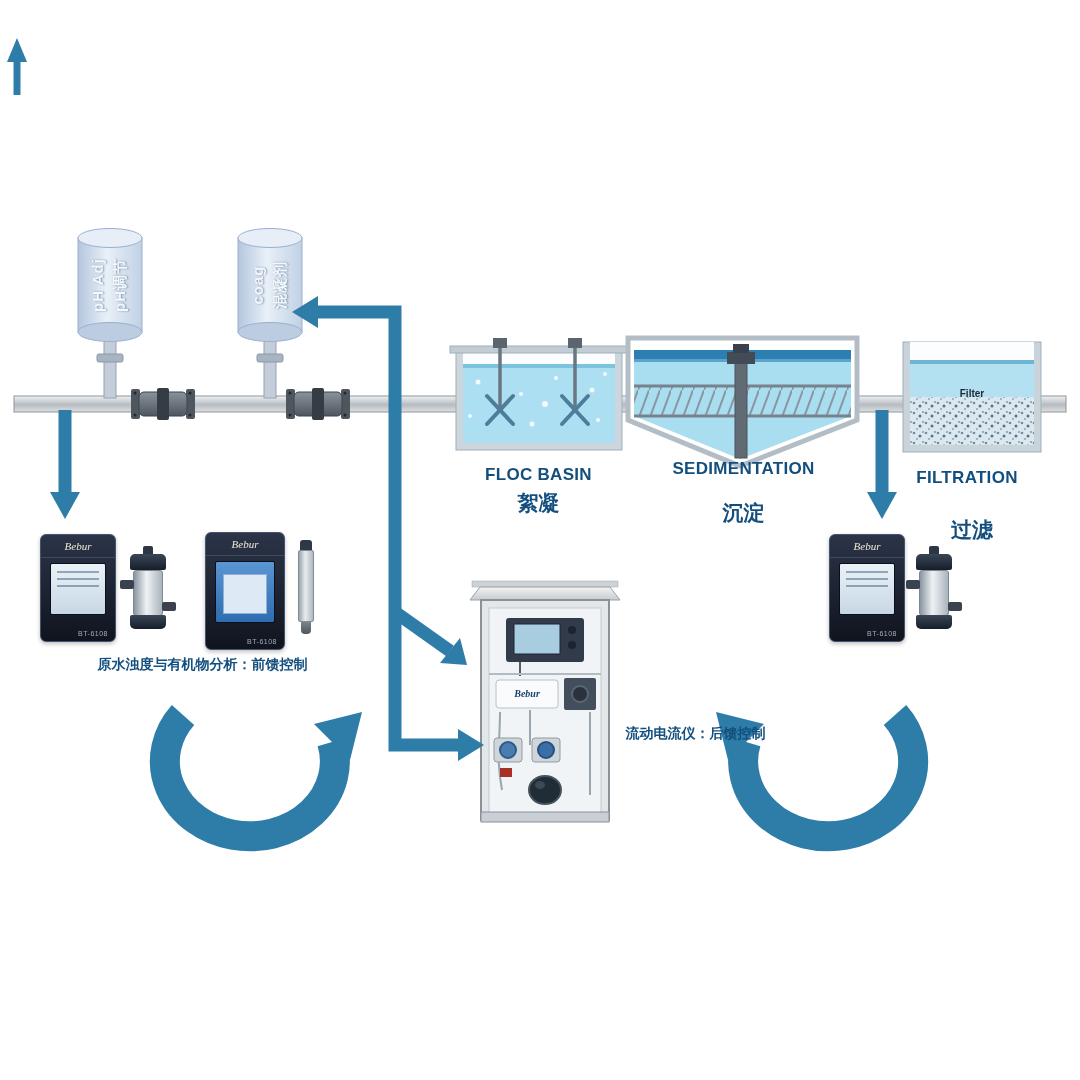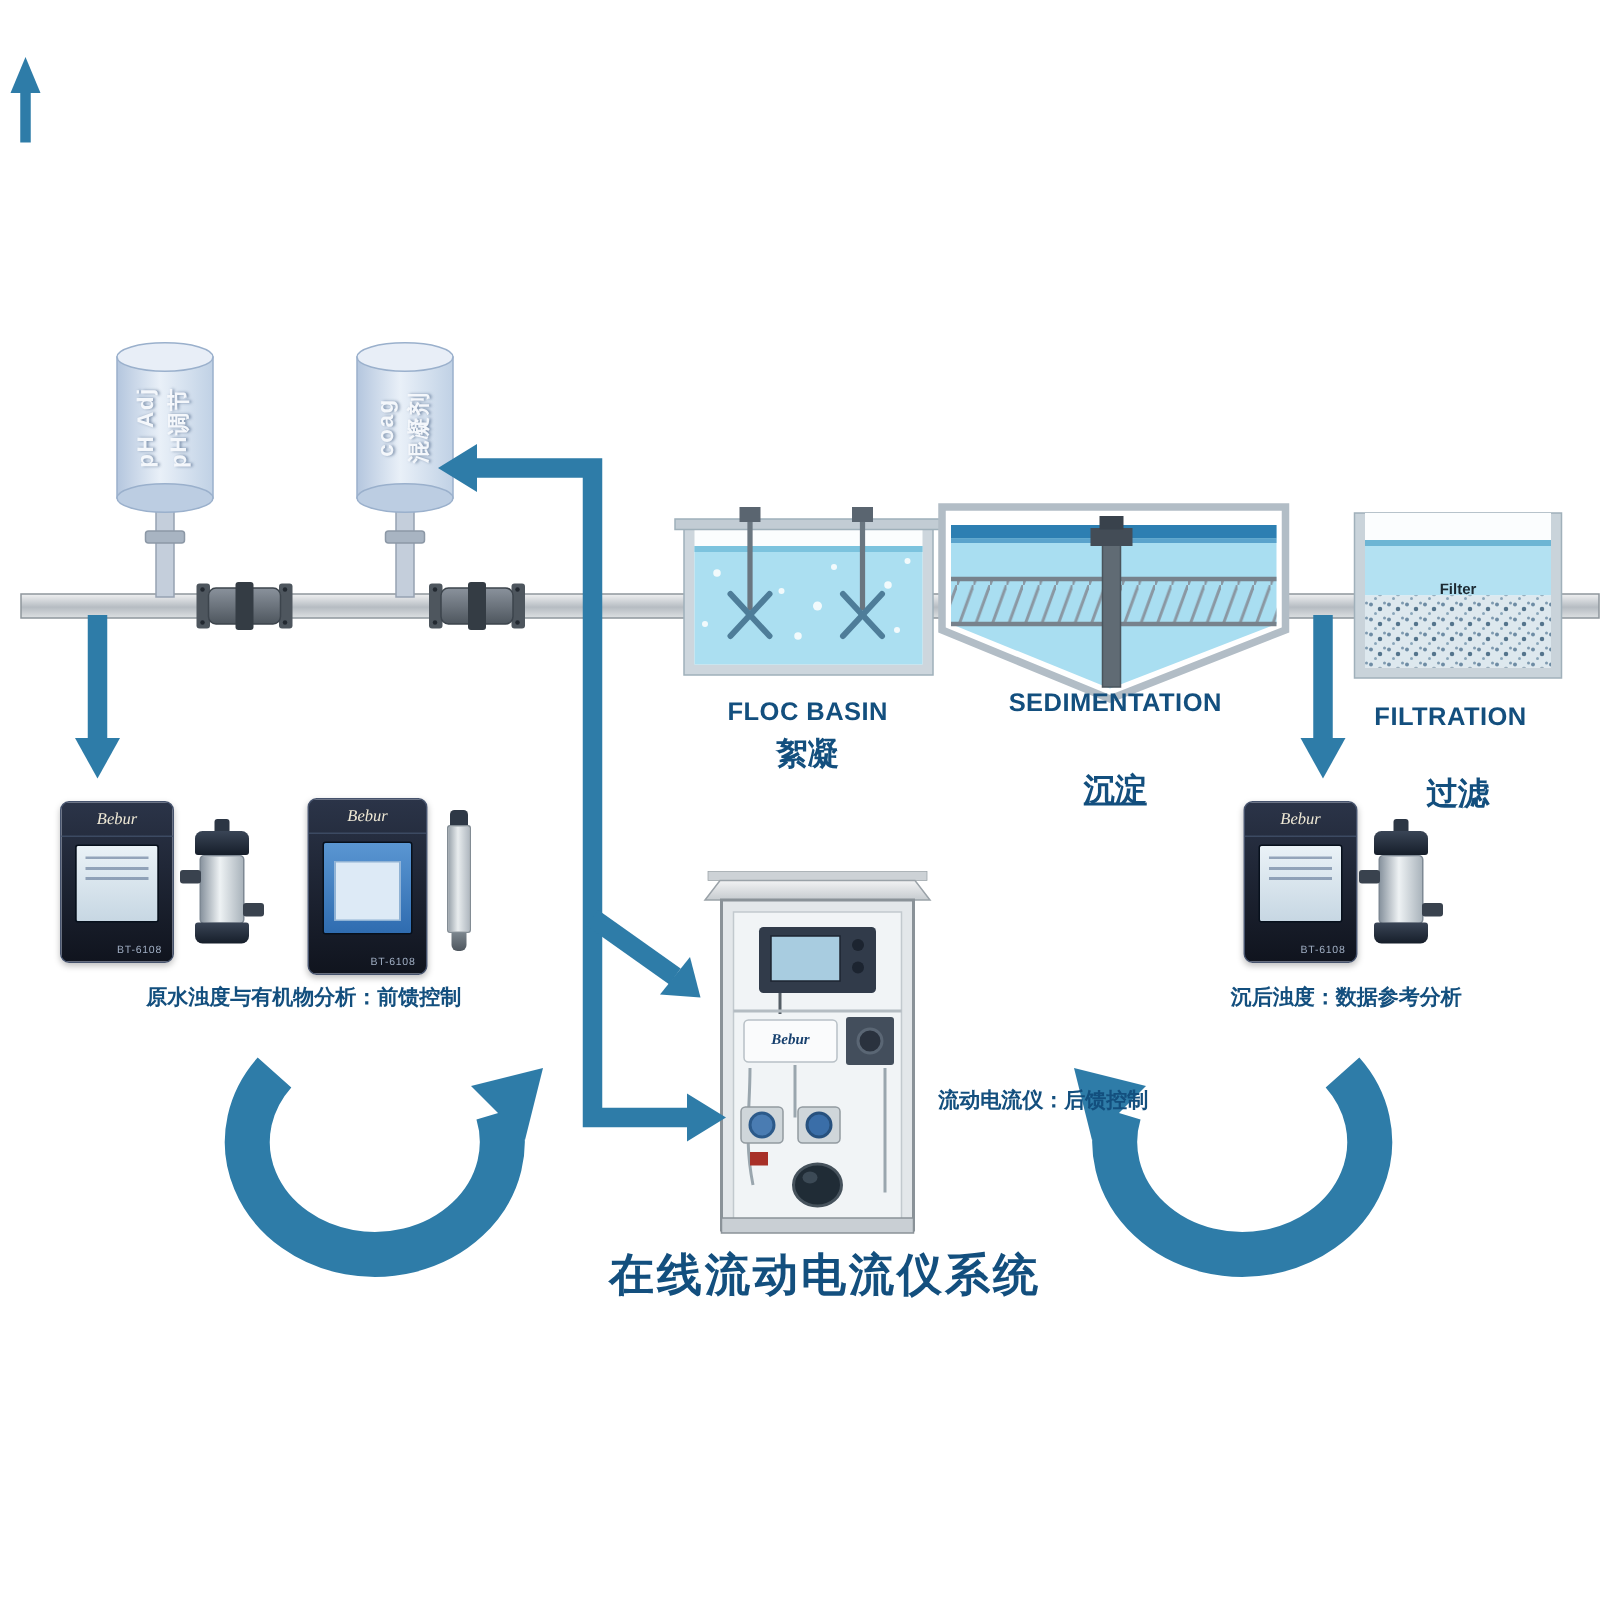--- a/index.html
+++ b/index.html
@@ -263,30 +263,28 @@
     <div>pH调节</div>
   </div>
   <div class="tank-label" style="left:220px;top:262px;">
     <div>coag</div>
     <div>混凝剂</div>
   </div>
 
   <div class="lbl lbl-en" style="left:455px;top:465px;width:167px;">FLOC BASIN</div>
   <div class="lbl lbl-cn" style="left:455px;top:490px;width:167px;">絮凝</div>
   <div class="lbl lbl-en" style="left:630px;top:459px;width:227px;">SEDIMENTATION</div>
-  <div class="lbl lbl-cn" style="left:630px;top:514px;width:227px;text-decoration:underline;">沉淀</div>
+  <div class="lbl lbl-cn" style="left:630px;top:500px;width:227px;">沉淀</div>
   <div class="lbl lbl-en" style="left:898px;top:468px;width:138px;">FILTRATION</div>
   <div class="lbl lbl-cn" style="left:903px;top:517px;width:138px;">过滤</div>
   <div class="lbl lbl-filter" style="left:912px;top:388px;width:120px;">Filter</div>
 
   <div class="lbl lbl-note" style="left:30px;top:656px;width:345px;">原水浊度与有机物分析：前馈控制</div>
   <div class="lbl lbl-note" style="left:598px;top:701px;width:195px;margin-top:24px;">流动电流仪：后馈控制</div>
-  <div class="lbl lbl-note" style="left:780px;top:656px;width:235px;">沉后浊度：数据参考分析</div>
-
-  <div class="lbl lbl-title" style="left:340px;top:833px;width:420px;">在线流动电流仪系统</div>
+
 
   <div class="controller" style="left:40px;top:534px;width:74px;height:106px;">
     <div class="ctrl-brand">Bebur</div>
     <div class="ctrl-screen screen-pale"></div>
     <div class="ctrl-model">BT-6108</div>
   </div>
 
   <div class="flowcell" style="left:126px;top:546px;">
     <div class="fc-stub"></div>
     <div class="fc-captop"></div>

